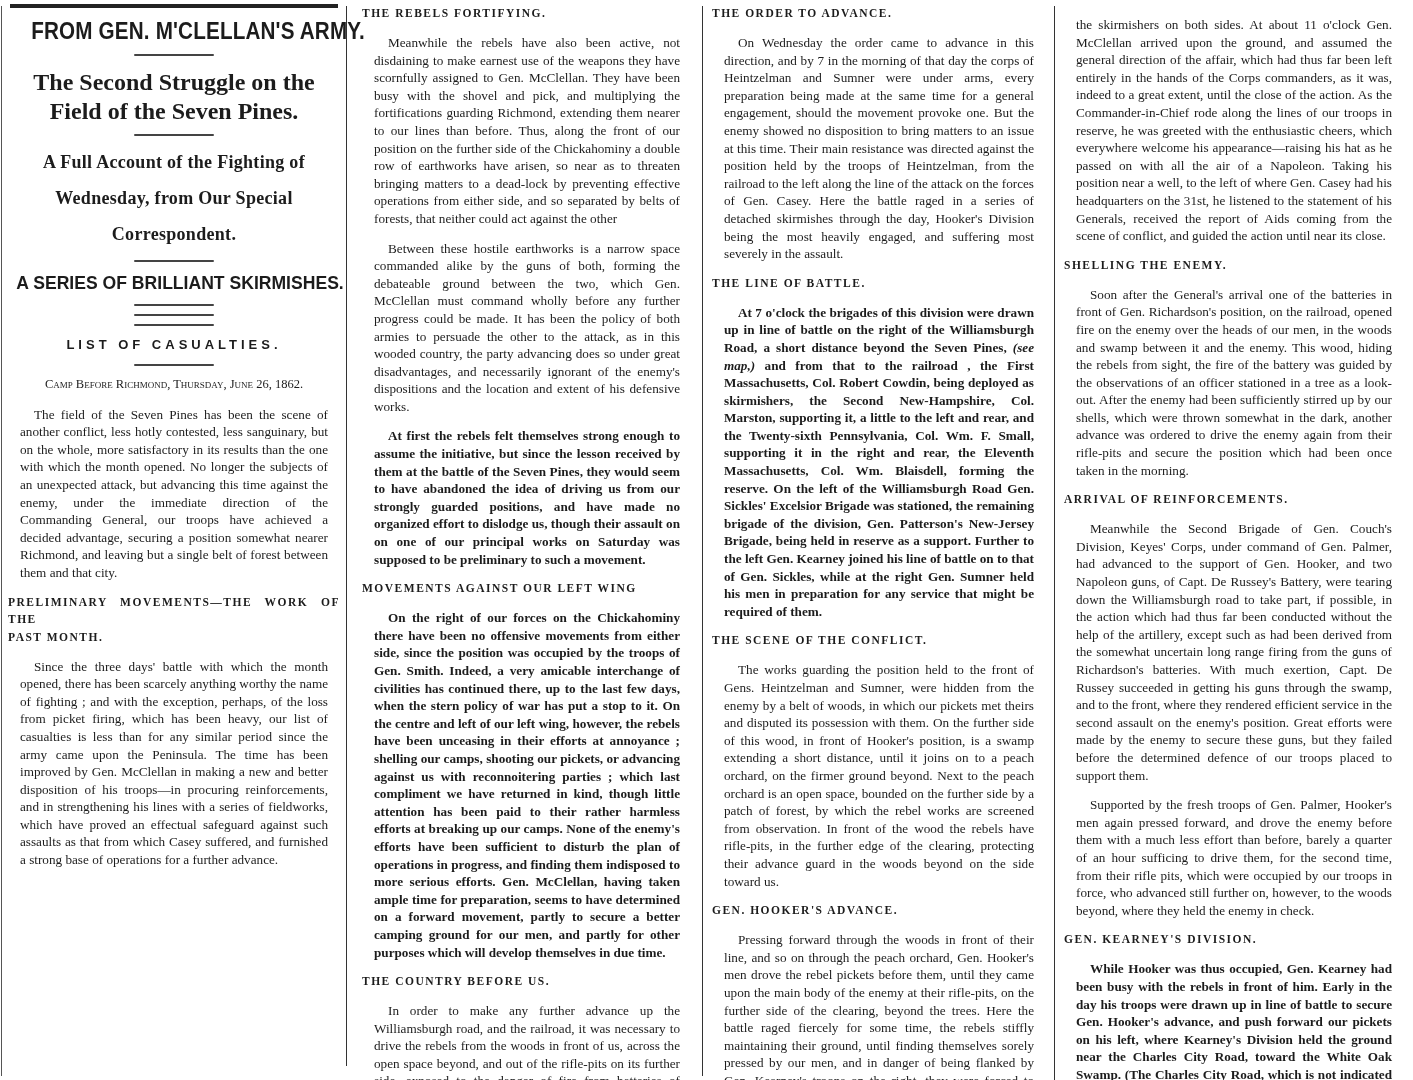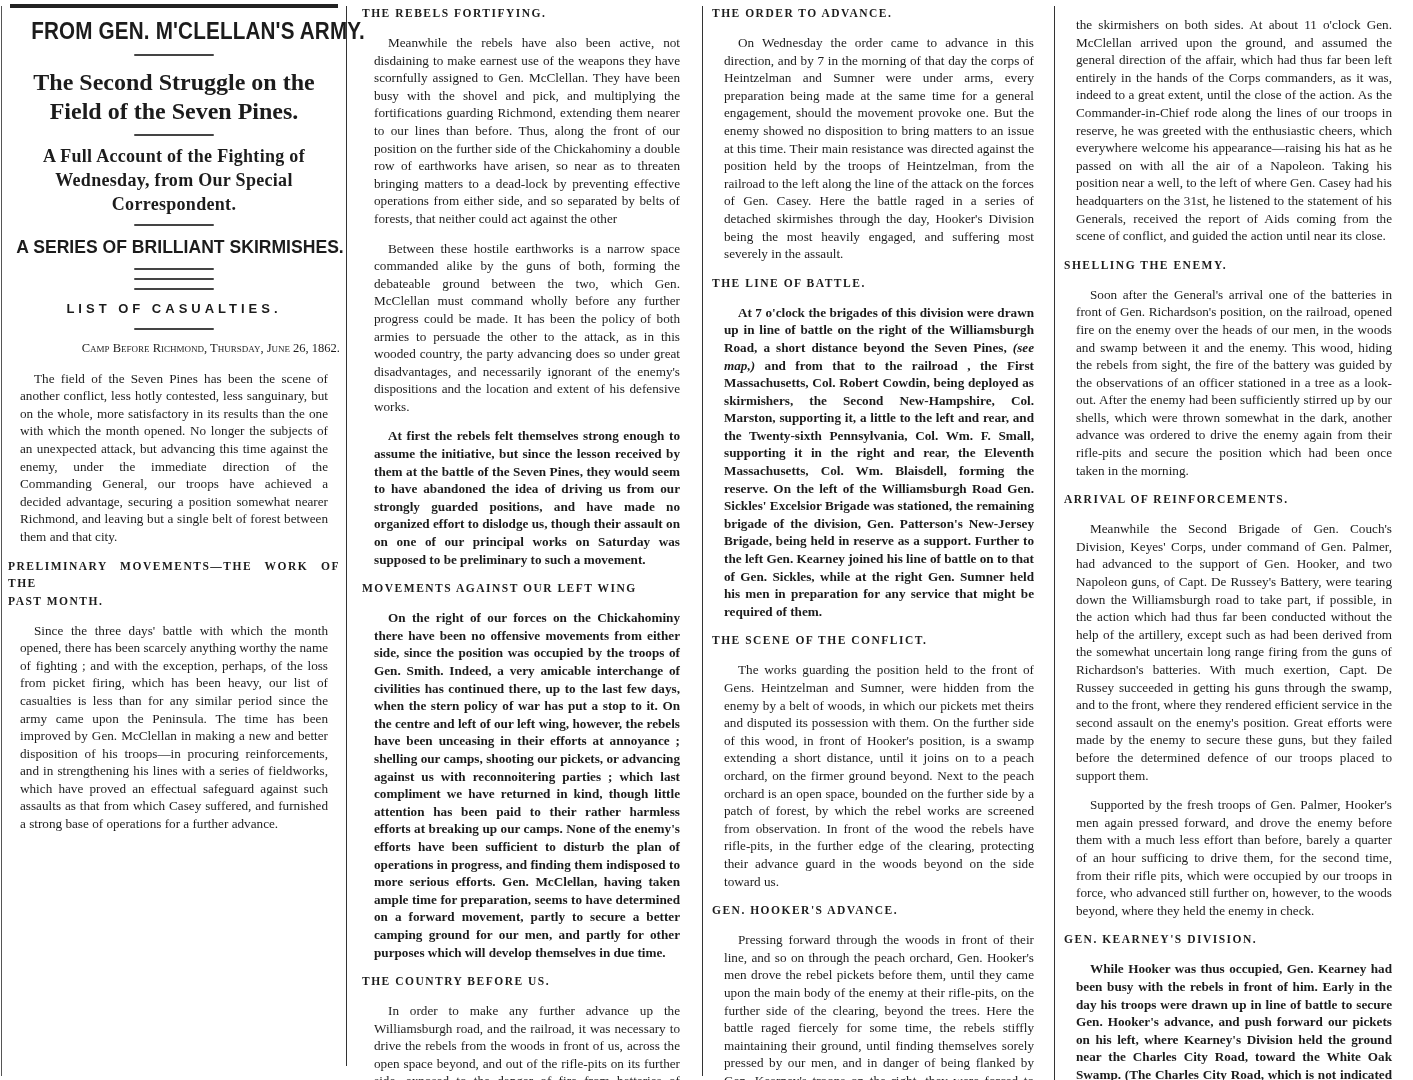--- a/index.html
+++ b/index.html
@@ -27,32 +27,32 @@
   .r0 { left:1px; height:1070px; background:#555; }
 
   .topbar { height:4px; background:#222; margin:0 2px 8px 2px; }
 
   .hd1 { font-family:"Liberation Sans","DejaVu Sans",sans-serif; font-weight:bold;
          font-size:24px; letter-spacing:0.2px; text-align:center; line-height:30px;
          transform:scaleX(0.86); transform-origin:center; white-space:nowrap; }
   .hd2 { font-family:"Liberation Serif",serif; font-weight:bold; font-size:24px;
          text-align:center; line-height:29px; margin-top:12px; }
   .hd3 { font-family:"Liberation Serif",serif; font-weight:bold; font-size:18px;
-         text-align:center; line-height:24px; margin-top:4px; letter-spacing:0.3px; }
+         text-align:center; line-height:36px; margin-top:4px; letter-spacing:0.3px; }
   .hd4 { font-family:"Liberation Sans",sans-serif; font-weight:bold; font-size:18.5px;
          text-align:center; line-height:26px; margin-top:4px; transform:scaleX(0.95);
          white-space:nowrap; }
   .hd5 { font-family:"Liberation Serif",serif; font-size:20px; text-align:center;
          line-height:30px; margin-top:4px; }
   .hd6 { font-family:"Liberation Serif",serif; font-weight:bold; font-size:17px;
          text-align:center; line-height:26px; margin-top:4px; letter-spacing:1px; }
   .hd7 { font-family:"Liberation Sans",sans-serif; font-weight:bold; font-size:13px;
          letter-spacing:4px; text-align:center; line-height:22px; margin-top:6px; }
   .dash { width:80px; height:2px; background:#444; margin:8px auto; border-radius:1px; }
-  .dateline { font-size:12.5px; text-align:right; margin:10px 0 2px 0; }
+  .dateline { font-size:12.5px; text-align:center; margin:10px 0 2px 0; }
   .sc { font-variant:small-caps; }
   .sub { font-size:11.5px; letter-spacing:1.5px; text-align:left; font-weight:bold;
          line-height:17px; text-transform:uppercase; margin:1px 0; }
   .sub.just { text-align:justify; text-align-last:justify; }
   p { margin:12px; text-indent:14px; }
   .bold { font-weight:bold; }
   em { font-style:italic; }
 </style>
 </head>
 <body>

